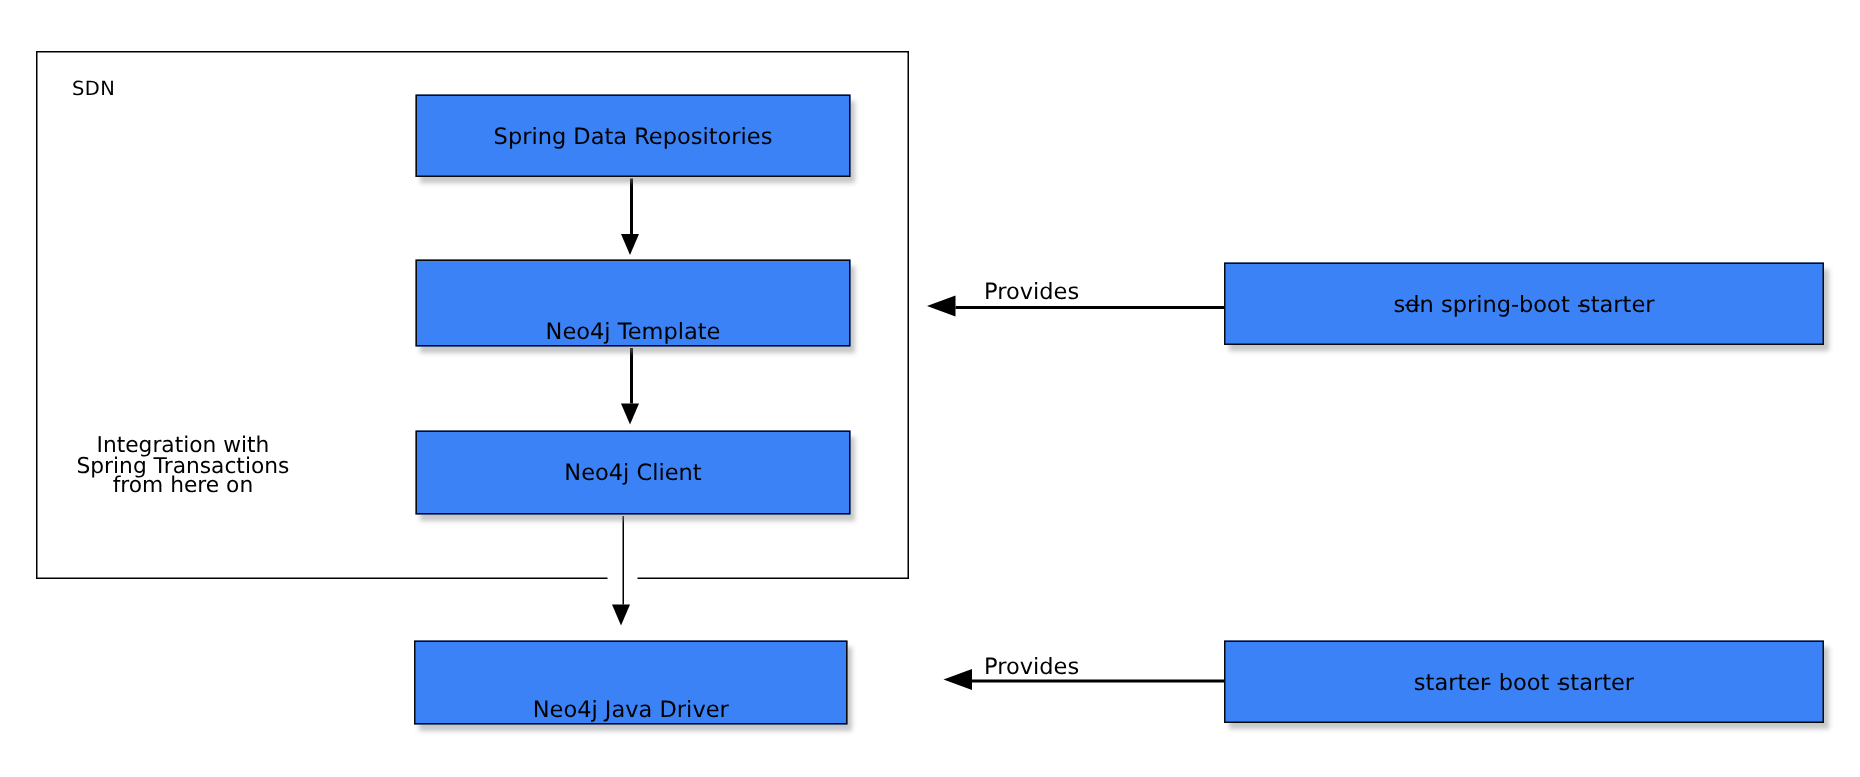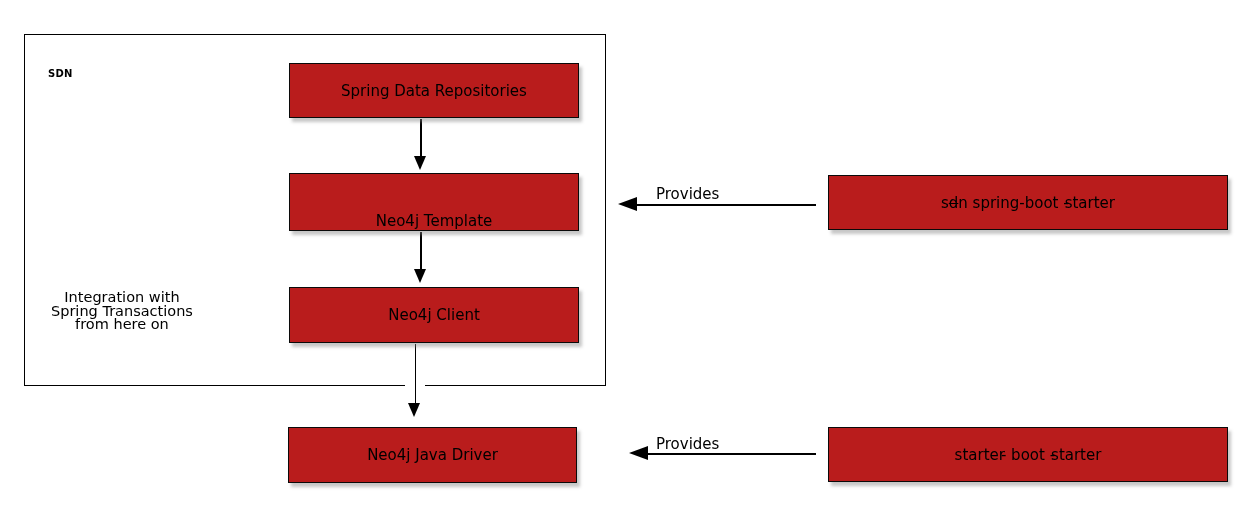--- a/index.html
+++ b/index.html
@@ -14,47 +14,46 @@
 
   
   .group-box {
     position: absolute;
     left: 24px; top: 34px; width: 580px; height: 350px;
     border: 1.6px solid #000;
     background: transparent;
   }
   .group-label {
     position: absolute;
-    left: 48px; top: 68px;
-    font-size: 10px; font-weight: bold;
+    left: 48px; top: 52px;
+    font-size: 13px; font-weight: normal;
     letter-spacing: 0.3px;
   }
   .note {
     position: absolute;
     left: 51px; top: 291px;
     font-size: 14.5px; line-height: 13.5px; text-align: center;
   }
 
   
   .node {
     position: absolute;
-    background: #b91c1c;
+    background: #3b82f6;
     border: 1.4px solid #0a0a0a;
     box-shadow: 3px 4px 3px rgba(130,130,130,0.45);
     display: flex; align-items: center; justify-content: center;
     font-size: 15px;
     box-sizing: border-box;
-    margin-left: 12px;
   }
   .node-label { white-space: pre; }
   .node-label span { white-space: pre; }
   .n-sdr      { left: 277px; top:  63px; width: 290px; height: 55px; }
   .n-template { left: 277px; top: 173px; width: 290px; height: 58px; align-items: flex-end; }
   .n-client   { left: 277px; top: 287px; width: 290px; height: 56px; text-align: center; }
-  .n-driver   { left: 276px; top: 427px; width: 289px; height: 56px; }
+  .n-driver   { left: 276px; top: 427px; width: 289px; height: 56px; align-items: flex-end; }
   .n-starter1 { left: 816px; top: 175px; width: 400px; height: 55px; align-items: center; }
   .n-starter2 { left: 816px; top: 427px; width: 400px; height: 55px; }
 
   .strike { text-decoration: line-through; }
   .hyph-r { margin-right: -4px; position: relative; z-index: 1; }
   .hyph-l { margin-left: -4px; position: relative; z-index: 1; }
 
   
   .vline { position: absolute; width: 1.5px; background: #000; }
   .hline { position: absolute; height: 1.5px; background: #000; }

